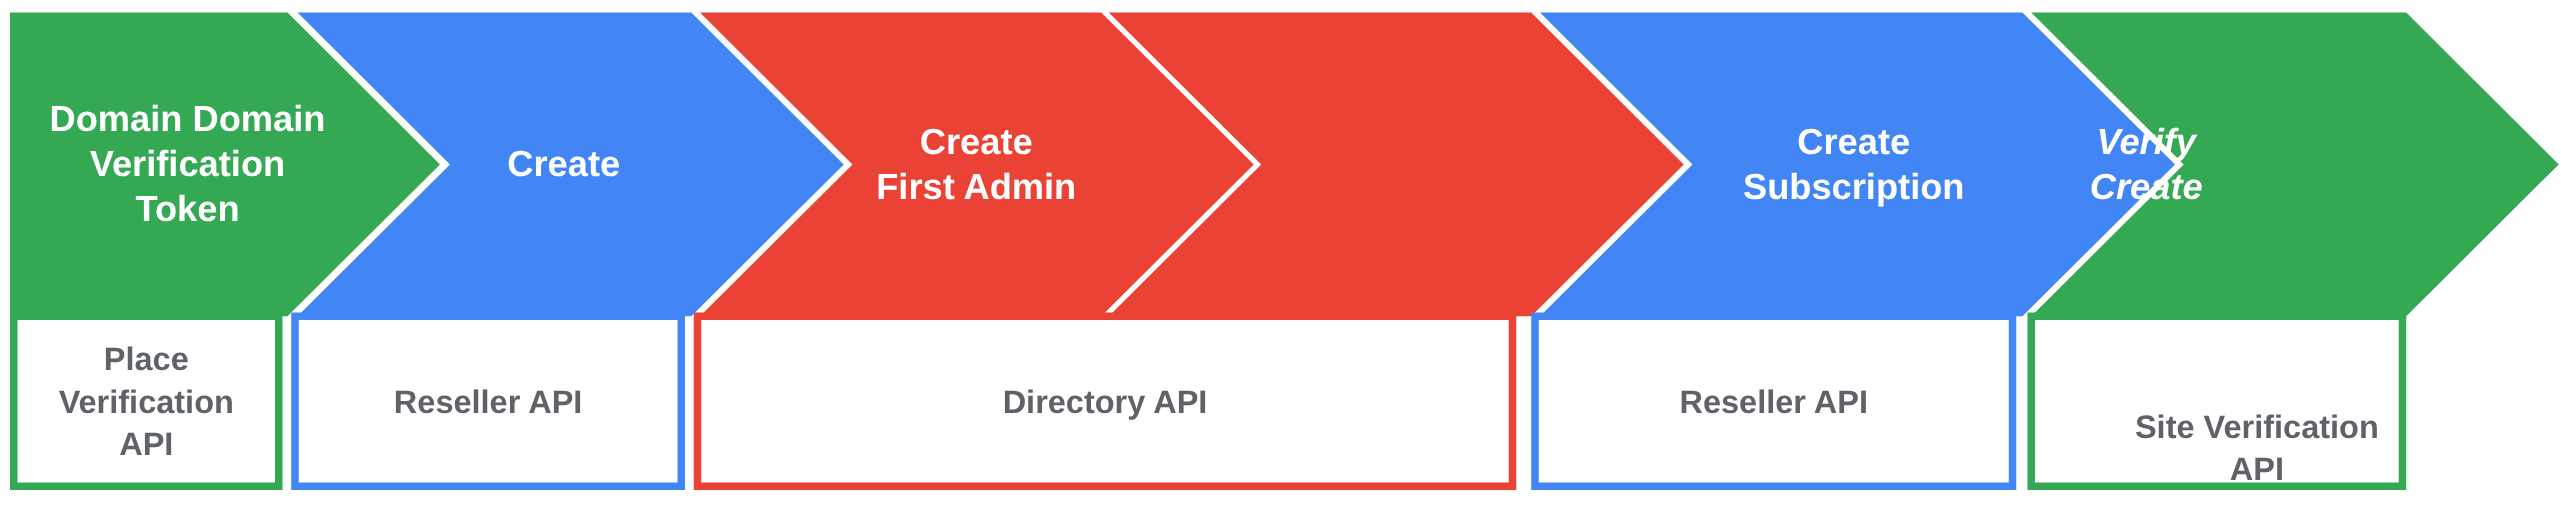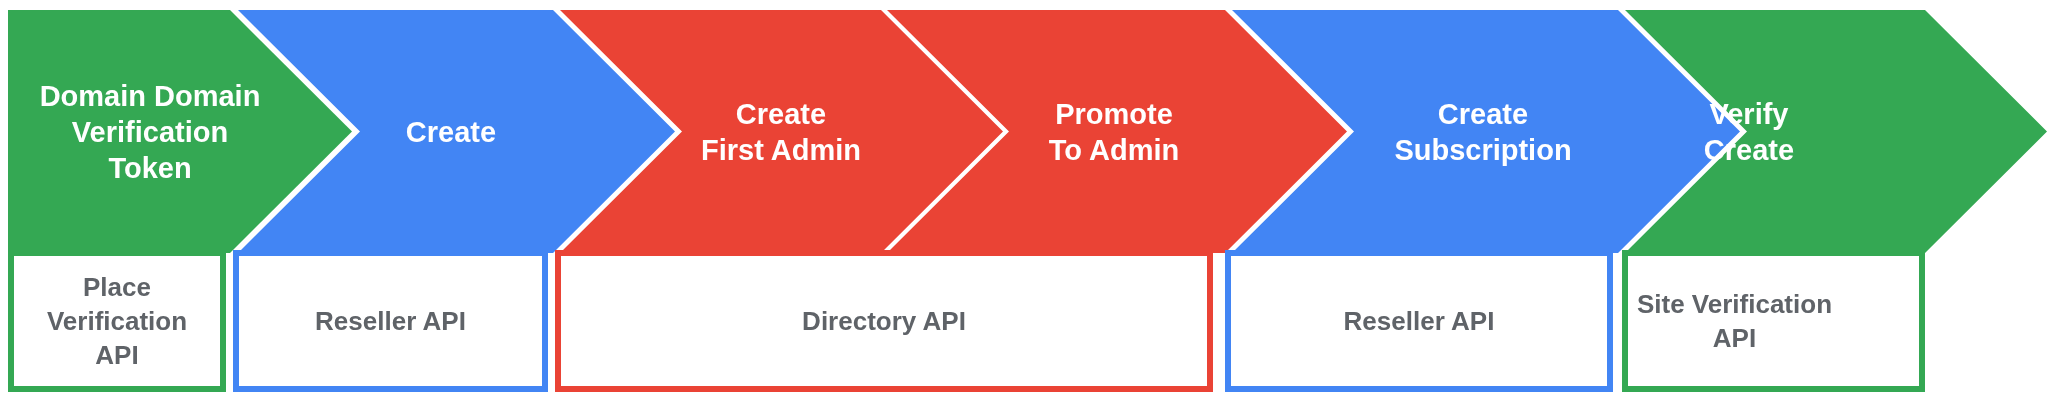--- a/index.html
+++ b/index.html
@@ -84,45 +84,41 @@
     <span>Verification</span>
     <span>Token</span>
   </div>
   <div class="chev-text" style="left:301px; width:300px;">
     <span>Create</span>
   </div>
   <div class="chev-text" style="left:631px; width:300px;">
     <span>Create</span>
     <span>First Admin</span>
   </div>
-  <div class="chev-text" style="left:964px; width:300px;">
-    <span>Promote</span>
-    <span>To Admin</span>
-  </div>
   <div class="chev-text" style="left:1333px; width:300px;">
     <span>Create</span>
     <span>Subscription</span>
   </div>
-  <div class="chev-text" style="left:1599px; width:300px;">
+  <div class="chev-text" style="left:1567px; width:300px;font-style:italic;">
     <span>Verify</span>
     <span>Create</span>
   </div>
 
   <div class="box-text" style="left:8px; width:218px;">
     <span>Place</span>
     <span>Verification</span>
     <span>API</span>
   </div>
   <div class="box-text" style="left:233px; width:315px;">
     <span>Reseller API</span>
   </div>
   <div class="box-text" style="left:555px; width:658px;">
     <span>Directory API</span>
   </div>
   <div class="box-text" style="left:1225px; width:388px;">
     <span>Reseller API</span>
   </div>
-  <div class="box-text" style="left:1583px; width:303px;">
+  <div class="box-text" style="left:1654px; width:303px;justify-content:flex-end;">
     <span>Site Verification</span>
     <span>API</span>
   </div>
 
 </div>
 
 </body></html>

